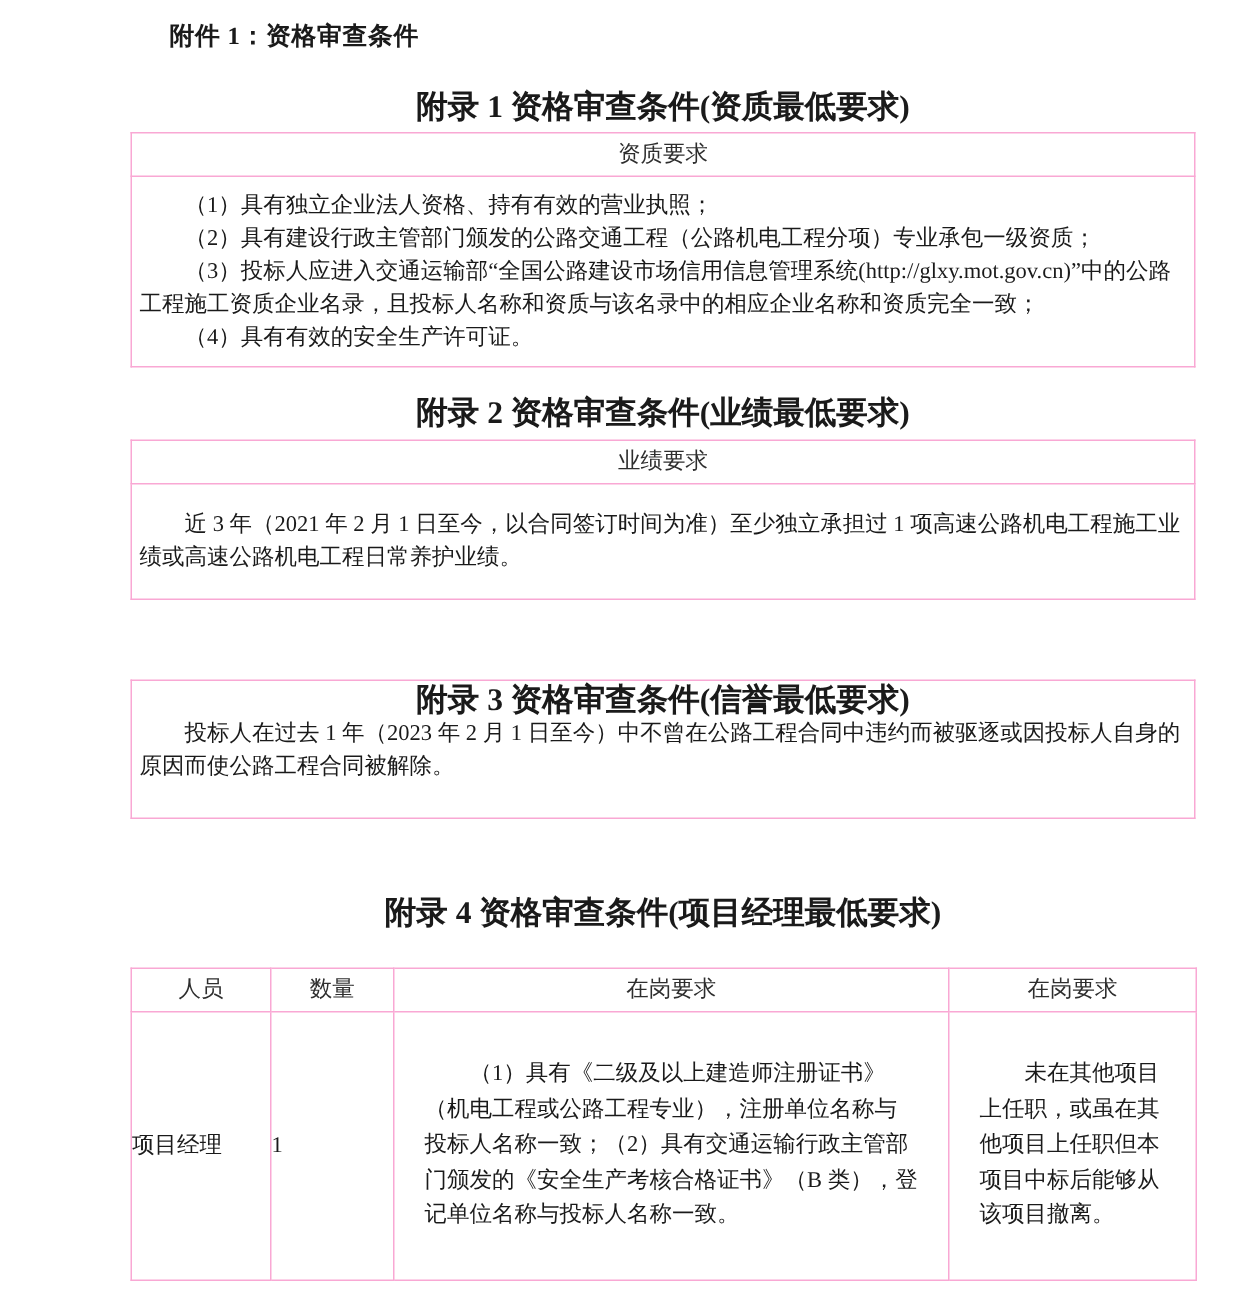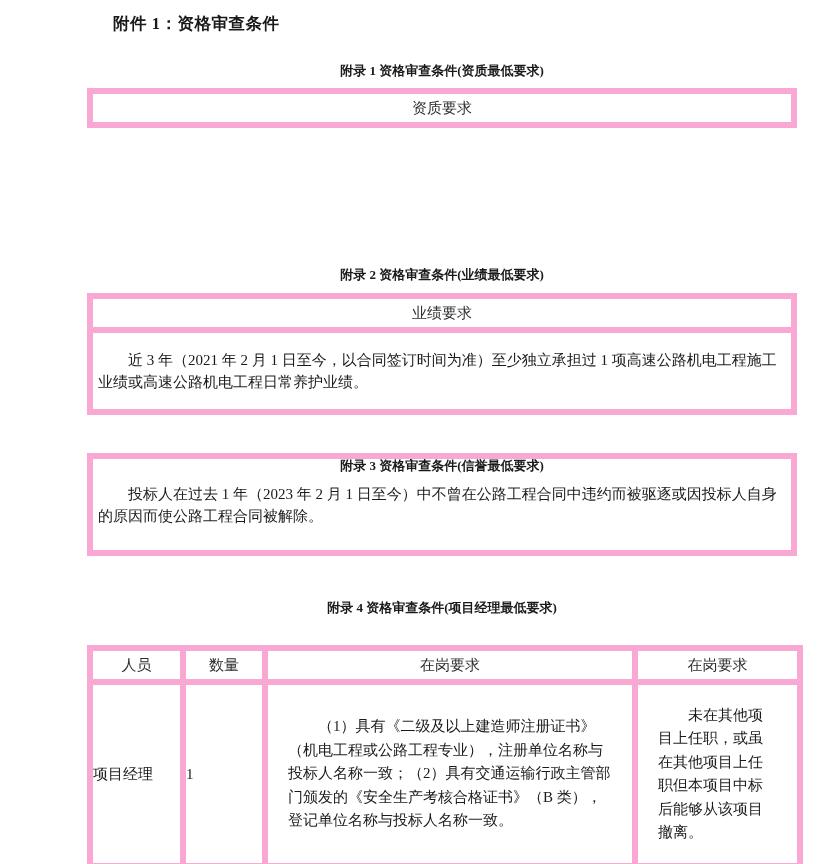--- a/index.html
+++ b/index.html
@@ -22,33 +22,33 @@
     font-size: 16.5px;
     font-weight: bold;
     letter-spacing: 0.5px;
     margin-left: 20px;
   }
   .section-heading {
     position: absolute;
     left: 87px;
     width: 710px;
     text-align: center;
-    font-size: 13px;
+    font-size: 21px;
     font-weight: bold;
     line-height: 22px;
   }
   table.req-table {
     position: absolute;
     left: 87px;
     width: 710px;
     border-collapse: collapse;
     table-layout: fixed;
   }
   table.req-table td {
-    border: 6px solid #f9a8d4;
+    border: 1px solid #f9a8d4;
     vertical-align: middle;
     font-size: 15px;
   }
   td.hdr-cell {
     text-align: center;
     color: #2e2e2e;
     height: 28px;
     line-height: 28px;
     padding: 0;
   }
@@ -91,20 +91,28 @@
 </head>
 <body>
 
 <div class="doc-title">附件 1：资格审查条件</div>
 
 <div class="section-heading h-app1">附录 1 资格审查条件(资质最低要求)</div>
 <table class="req-table" id="qualification-table">
   <tbody>
       <tr>
     <td class="hdr-cell">资质要求</td>
+  </tr>
+  <tr>
+    <td class="body-cell">
+      <p>（1）具有独立企业法人资格、持有有效的营业执照；</p>
+      <p>（2）具有建设行政主管部门颁发的公路交通工程（公路机电工程分项）专业承包一级资质；</p>
+      <p>（3）投标人应进入交通运输部“全国公路建设市场信用信息管理系统(http://glxy.mot.gov.cn)”中的公路工程施工资质企业名录，且投标人名称和资质与该名录中的相应企业名称和资质完全一致；</p>
+      <p>（4）具有有效的安全生产许可证。</p>
+    </td>
   </tr>
 </tbody>
   </table>
 
 <div class="section-heading h-app2">附录 2 资格审查条件(业绩最低要求)</div>
 <table class="req-table" id="performance-table">
   <tbody>
       <tr>
     <td class="hdr-cell">业绩要求</td>
   </tr>

